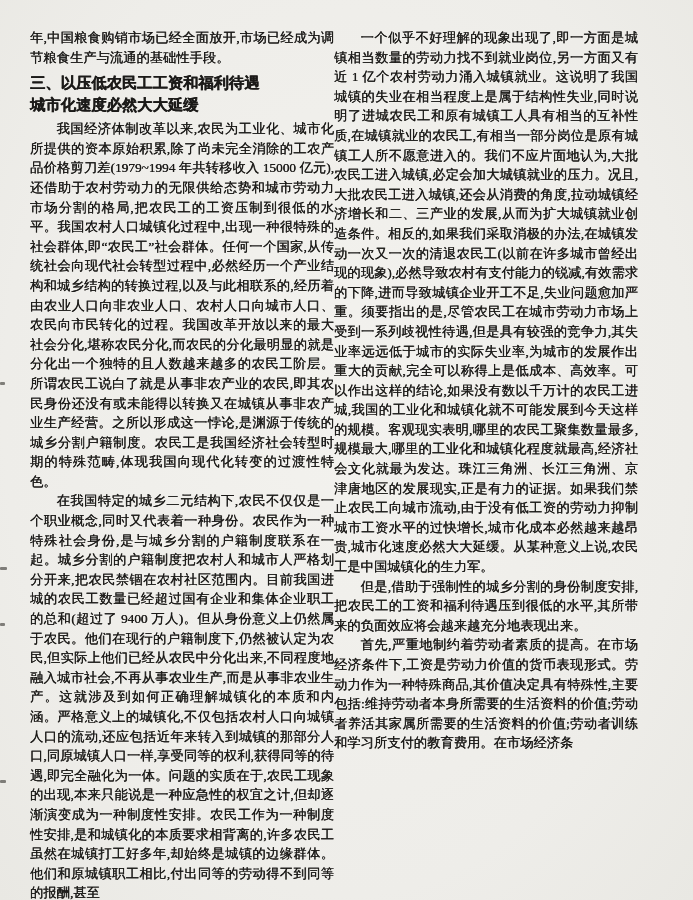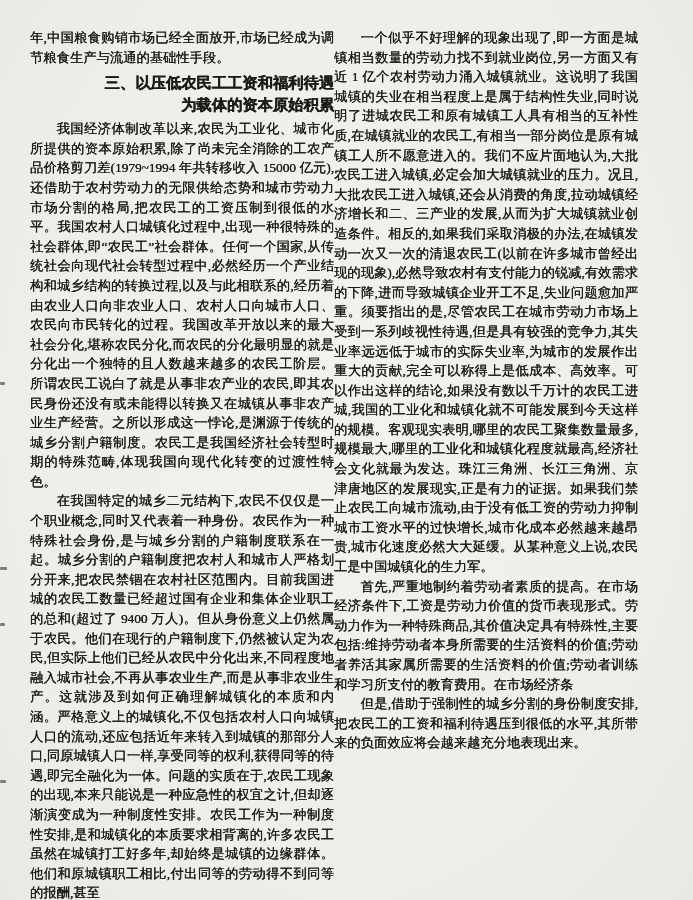--- a/index.html
+++ b/index.html
@@ -42,21 +42,21 @@
   }
   .col p.cont {
     text-indent: 0;
   }
   .section-heading {
     margin: 5px 0 4px 0;
     font-family: "Liberation Sans", "DejaVu Sans", sans-serif;
     font-weight: 700;
     font-size: 15.3px;
     line-height: 21.5px;
-    text-align: right;
+    text-align: left;
     text-shadow: 0.5px 0 0 rgba(27,26,24,0.9), 0 0 0.6px rgba(27,26,24,0.5);
   }
   .section-heading span {
     display: block;
   }
   .scan-speck {
     position: absolute;
     left: 0;
     width: 5px;
     height: 3px;
@@ -78,26 +78,26 @@
   <div class="scan-speck speck-2"></div>
   <div class="scan-speck speck-3"></div>
   <div class="scan-speck speck-4"></div>
 
   <div class="columns">
 
     <div class="col">
       <p class="cont">年,中国粮食购销市场已经全面放开,市场已经成为调节粮食生产与流通的基础性手段。</p>
       <div class="section-heading">
         <span>三、以压低农民工工资和福利待遇</span>
-        <span>为载体的资本原始积累</span>
+        <span>城市化速度必然大大延缓</span>
       </div>
       <p>我国经济体制改革以来,农民为工业化、城市化所提供的资本原始积累,除了尚未完全消除的工农产品价格剪刀差(1979~1994 年共转移收入 15000 亿元),还借助于农村劳动力的无限供给态势和城市劳动力市场分割的格局,把农民工的工资压制到很低的水平。我国农村人口城镇化过程中,出现一种很特殊的社会群体,即“农民工”社会群体。任何一个国家,从传统社会向现代社会转型过程中,必然经历一个产业结构和城乡结构的转换过程,以及与此相联系的,经历着由农业人口向非农业人口、农村人口向城市人口、农民向市民转化的过程。我国改革开放以来的最大社会分化,堪称农民分化,而农民的分化最明显的就是分化出一个独特的且人数越来越多的农民工阶层。所谓农民工说白了就是从事非农产业的农民,即其农民身份还没有或未能得以转换又在城镇从事非农产业生产经营。之所以形成这一悖论,是渊源于传统的城乡分割户籍制度。农民工是我国经济社会转型时期的特殊范畴,体现我国向现代化转变的过渡性特色。</p>
       <p>在我国特定的城乡二元结构下,农民不仅仅是一个职业概念,同时又代表着一种身份。农民作为一种特殊社会身份,是与城乡分割的户籍制度联系在一起。城乡分割的户籍制度把农村人和城市人严格划分开来,把农民禁锢在农村社区范围内。目前我国进城的农民工数量已经超过国有企业和集体企业职工的总和(超过了 9400 万人)。但从身份意义上仍然属于农民。他们在现行的户籍制度下,仍然被认定为农民,但实际上他们已经从农民中分化出来,不同程度地融入城市社会,不再从事农业生产,而是从事非农业生产。这就涉及到如何正确理解城镇化的本质和内涵。严格意义上的城镇化,不仅包括农村人口向城镇人口的流动,还应包括近年来转入到城镇的那部分人口,同原城镇人口一样,享受同等的权利,获得同等的待遇,即完全融化为一体。问题的实质在于,农民工现象的出现,本来只能说是一种应急性的权宜之计,但却逐渐演变成为一种制度性安排。农民工作为一种制度性安排,是和城镇化的本质要求相背离的,许多农民工虽然在城镇打工好多年,却始终是城镇的边缘群体。他们和原城镇职工相比,付出同等的劳动得不到同等的报酬,甚至</p>
     </div>
 
     <div class="col">
       <p>一个似乎不好理解的现象出现了,即一方面是城镇相当数量的劳动力找不到就业岗位,另一方面又有近 1 亿个农村劳动力涌入城镇就业。这说明了我国城镇的失业在相当程度上是属于结构性失业,同时说明了进城农民工和原有城镇工人具有相当的互补性质,在城镇就业的农民工,有相当一部分岗位是原有城镇工人所不愿意进入的。我们不应片面地认为,大批农民工进入城镇,必定会加大城镇就业的压力。况且,大批农民工进入城镇,还会从消费的角度,拉动城镇经济增长和二、三产业的发展,从而为扩大城镇就业创造条件。相反的,如果我们采取消极的办法,在城镇发动一次又一次的清退农民工(以前在许多城市曾经出现的现象),必然导致农村有支付能力的锐减,有效需求的下降,进而导致城镇企业开工不足,失业问题愈加严重。须要指出的是,尽管农民工在城市劳动力市场上受到一系列歧视性待遇,但是具有较强的竞争力,其失业率远远低于城市的实际失业率,为城市的发展作出重大的贡献,完全可以称得上是低成本、高效率。可以作出这样的结论,如果没有数以千万计的农民工进城,我国的工业化和城镇化就不可能发展到今天这样的规模。客观现实表明,哪里的农民工聚集数量最多,规模最大,哪里的工业化和城镇化程度就最高,经济社会文化就最为发达。珠江三角洲、长江三角洲、京津唐地区的发展现实,正是有力的证据。如果我们禁止农民工向城市流动,由于没有低工资的劳动力抑制城市工资水平的过快增长,城市化成本必然越来越昂贵,城市化速度必然大大延缓。从某种意义上说,农民工是中国城镇化的生力军。</p>
+      <p>但是,借助于强制性的城乡分割的身份制度安排,把农民工的工资和福利待遇压到很低的水平,其所带来的负面效应将会越来越充分地表现出来。</p>
       <p>首先,严重地制约着劳动者素质的提高。在市场经济条件下,工资是劳动力价值的货币表现形式。劳动力作为一种特殊商品,其价值决定具有特殊性,主要包括:维持劳动者本身所需要的生活资料的价值;劳动者养活其家属所需要的生活资料的价值;劳动者训练和学习所支付的教育费用。在市场经济条</p>
-      <p>但是,借助于强制性的城乡分割的身份制度安排,把农民工的工资和福利待遇压到很低的水平,其所带来的负面效应将会越来越充分地表现出来。</p>
     </div>
 
   </div>
 </div>
 
 </body></html>

